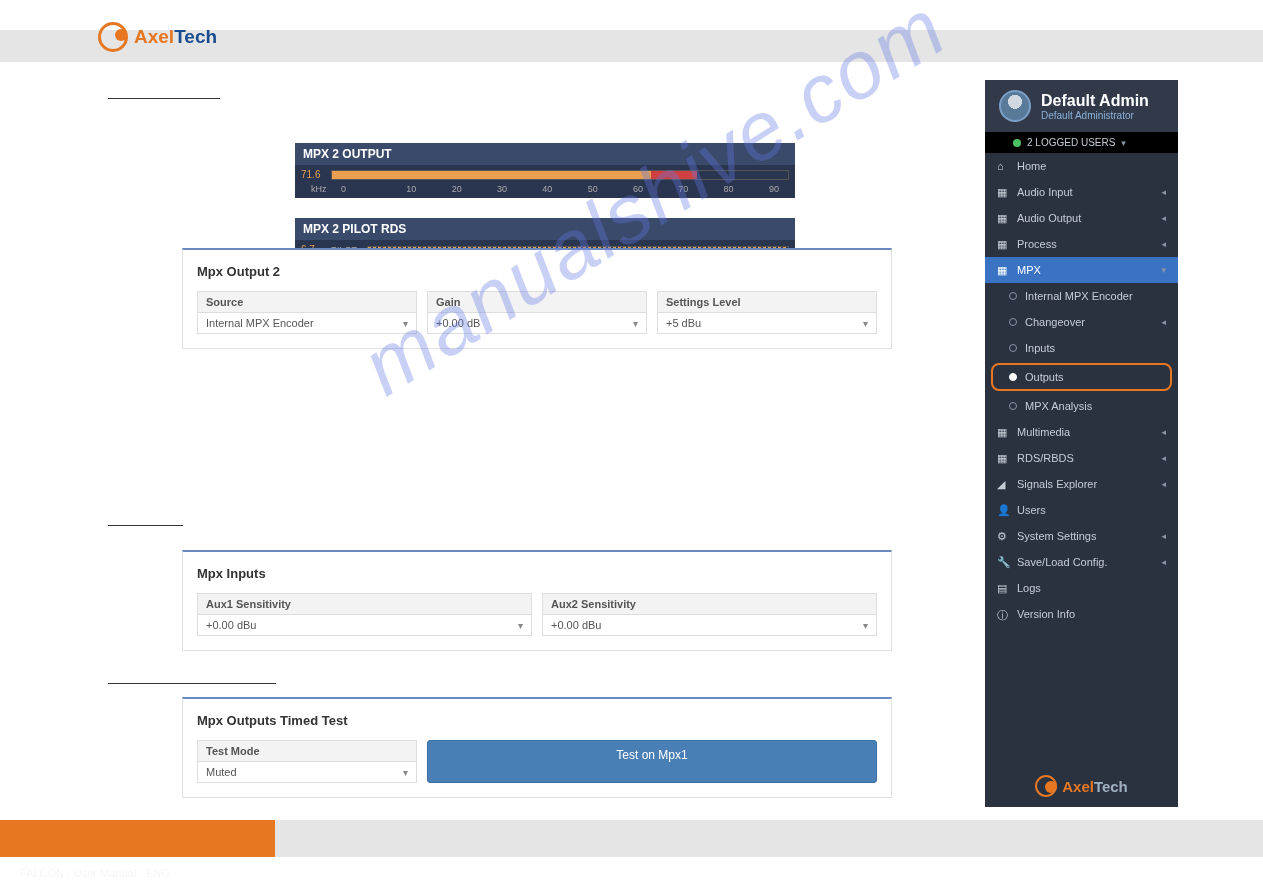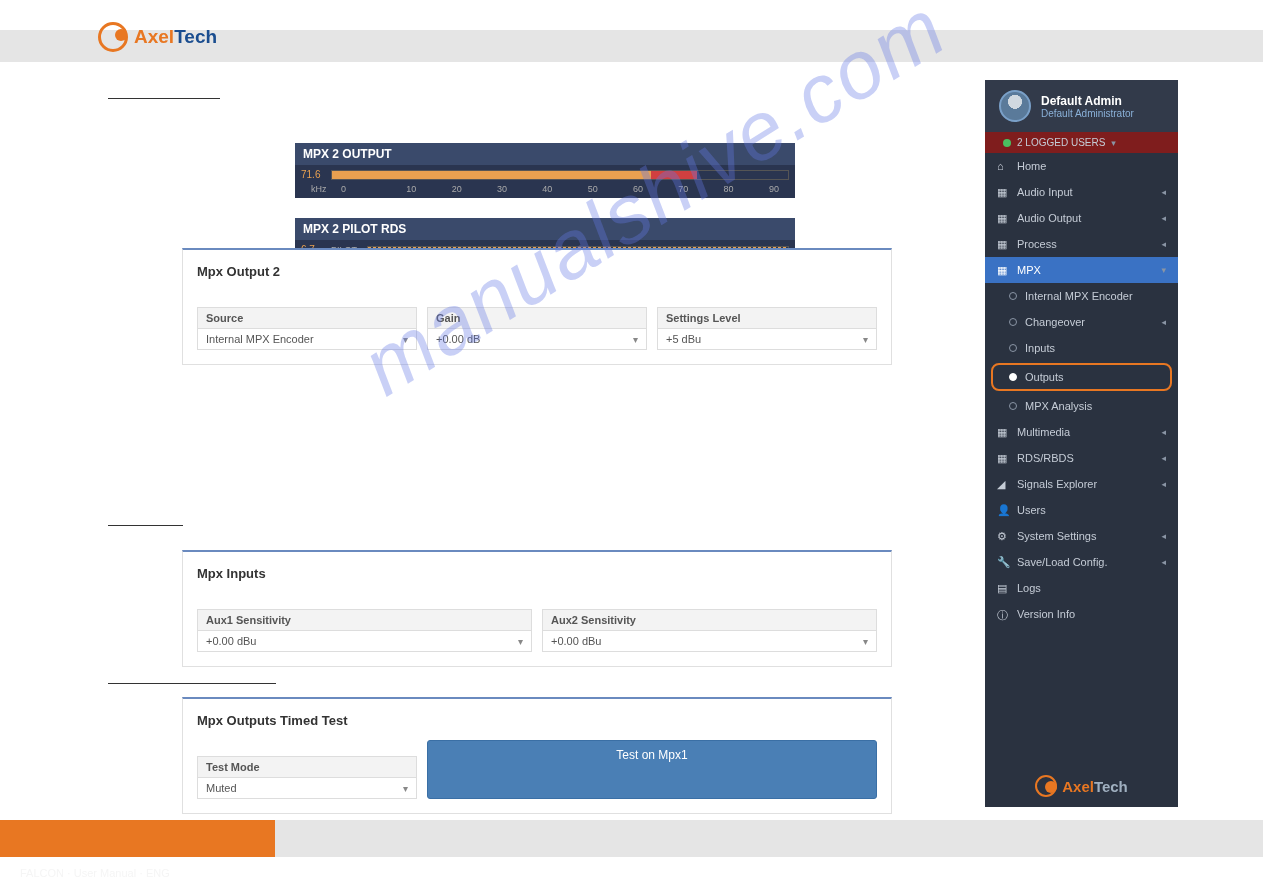--- a/index.html
+++ b/index.html
@@ -32,33 +32,33 @@
 .scale-row { display: flex; color: #aaa; font-size: 9px; padding: 2px 10px; }
 .scale-row span:first-child { width: 30px; }
 .scale-row .ticks { flex: 1; display: flex; justify-content: space-between; }
 
 .panel { position: absolute; left: 182px; width: 710px; border: 1px solid #e0e0e0; border-top: 2px solid #6a8abf; background: #fff; padding: 14px; }
 .panel-2 { top: 248px; }
 .panel-3 { top: 550px; }
 .panel-4 { top: 697px; }
 .panel-title { font-weight: bold; font-size: 13px; color: #333; margin-bottom: 12px; }
 .field-row { display: flex; gap: 10px; }
-.field { flex: 1; border: 1px solid #ddd; margin-top: 16px; }
+.field { flex: 1; border: 1px solid #ddd; }
 .field.small { flex: 0 0 220px; }
 .field-label { background: #f3f3f3; font-size: 11px; font-weight: bold; color: #555; padding: 4px 8px; border-bottom: 1px solid #ddd; }
 .field-value { display: flex; align-items: center; justify-content: space-between; padding: 4px 8px; font-size: 11px; color: #555; background: #fff; }
 .field-value::after { content: '▾'; color: #888; font-size: 10px; }
 .btn-blue { flex: 1; background: #4a7fb5; color: #fff; text-align: center; padding: 7px; font-size: 12px; border-radius: 3px; border: 1px solid #3a6fa5; cursor: pointer; }
 
 .sidebar { position: absolute; top: 80px; left: 985px; width: 193px; height: 727px; background: #2a3240; }
 .user-box { display: flex; align-items: center; gap: 10px; padding: 10px 14px; background: #323a4a; }
 .avatar { width: 32px; height: 32px; border-radius: 50%; background: radial-gradient(circle at 50% 35%, #d0d8e0 30%, #5a7a9a 31%); border: 2px solid #7aa0c8; }
-.user-name { color: #fff; font-size: 12px; font-weight: bold; }
+.user-name { color: #fff; font-size: 16px; font-weight: bold; }
 .user-role { color: #8ab0d8; font-size: 10px; }
-.logged-bar { background: #7f1d1d; color: #c5ccd6; font-size: 10px; padding: 5px 18px; display: flex; align-items: center; gap: 6px; }
+.logged-bar { background: #000000; color: #c5ccd6; font-size: 10px; padding: 5px 28px; display: flex; align-items: center; gap: 6px; }
 .dot-green { width: 8px; height: 8px; background: #4ac060; border-radius: 50%; }
 .nav { list-style: none; }
 .nav li { display: flex; align-items: center; justify-content: space-between; padding: 7px 12px; color: #c5ccd6; font-size: 11px; cursor: pointer; }
 .nav li .left { display: flex; align-items: center; gap: 8px; }
 .nav li.active { background: #3a72c4; color: #fff; }
 .nav li.sub { padding-left: 24px; }
 .nav li.sub .bullet { width: 8px; height: 8px; border: 1.5px solid #8a95a5; border-radius: 50%; }
 .nav li.sub.sel { border: 2px solid #e87722; border-radius: 8px; margin: 2px 6px; padding: 6px 16px; }
 .nav li.sub.sel .bullet { background: #fff; border-color: #fff; }
 .icon { width: 12px; height: 12px; display: inline-block; }

